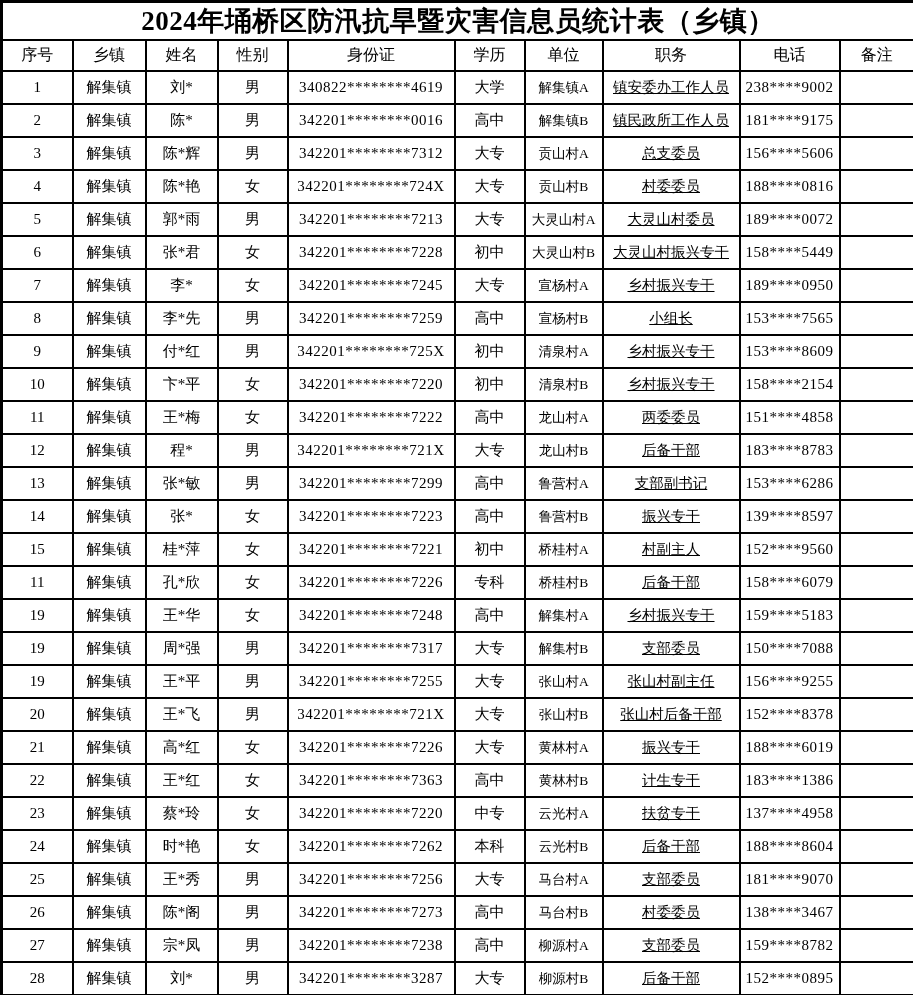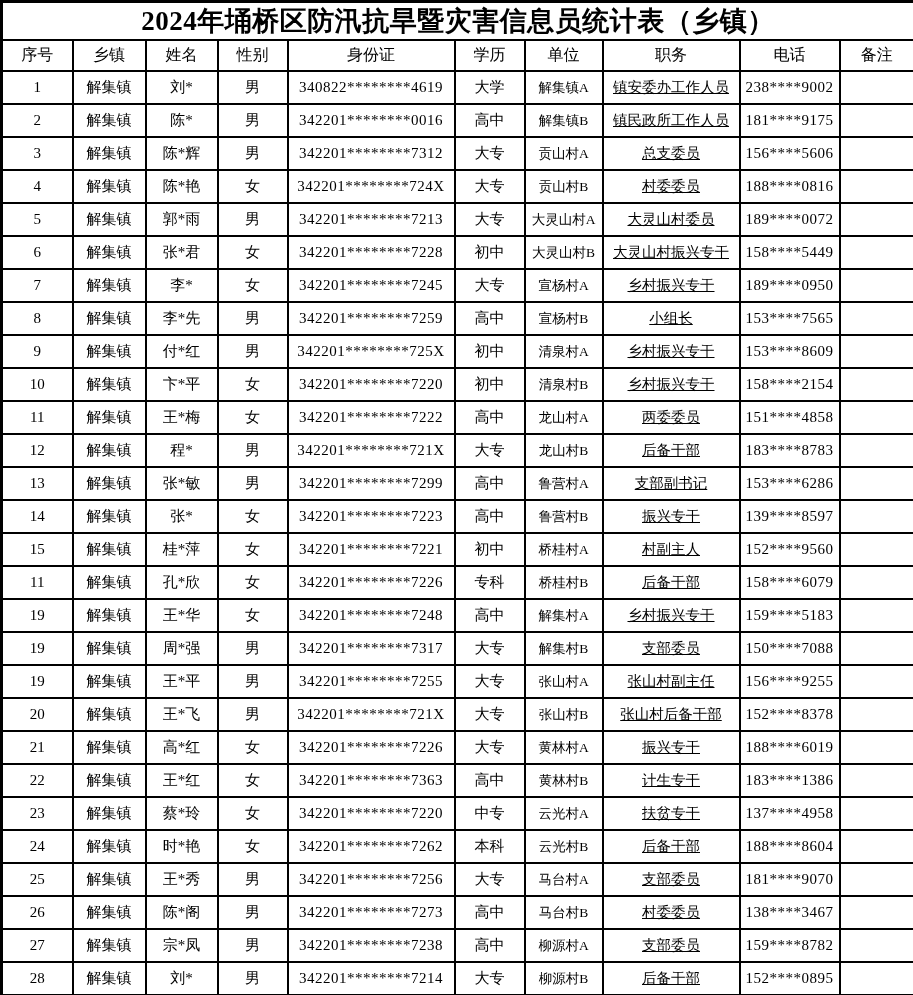--- a/index.html
+++ b/index.html
@@ -404,21 +404,21 @@
         <td>柳源村A</td>
         <td>支部委员</td>
         <td>159****8782</td>
         <td></td>
       </tr>
       <tr>
         <td>28</td>
         <td>解集镇</td>
         <td>刘*</td>
         <td>男</td>
-        <td>342201********7214</td>
+        <td>342201********3287</td>
         <td>大专</td>
         <td>柳源村B</td>
         <td>后备干部</td>
         <td>152****0895</td>
         <td></td>
       </tr>
     </tbody>
 </table>
 
 </body></html>

